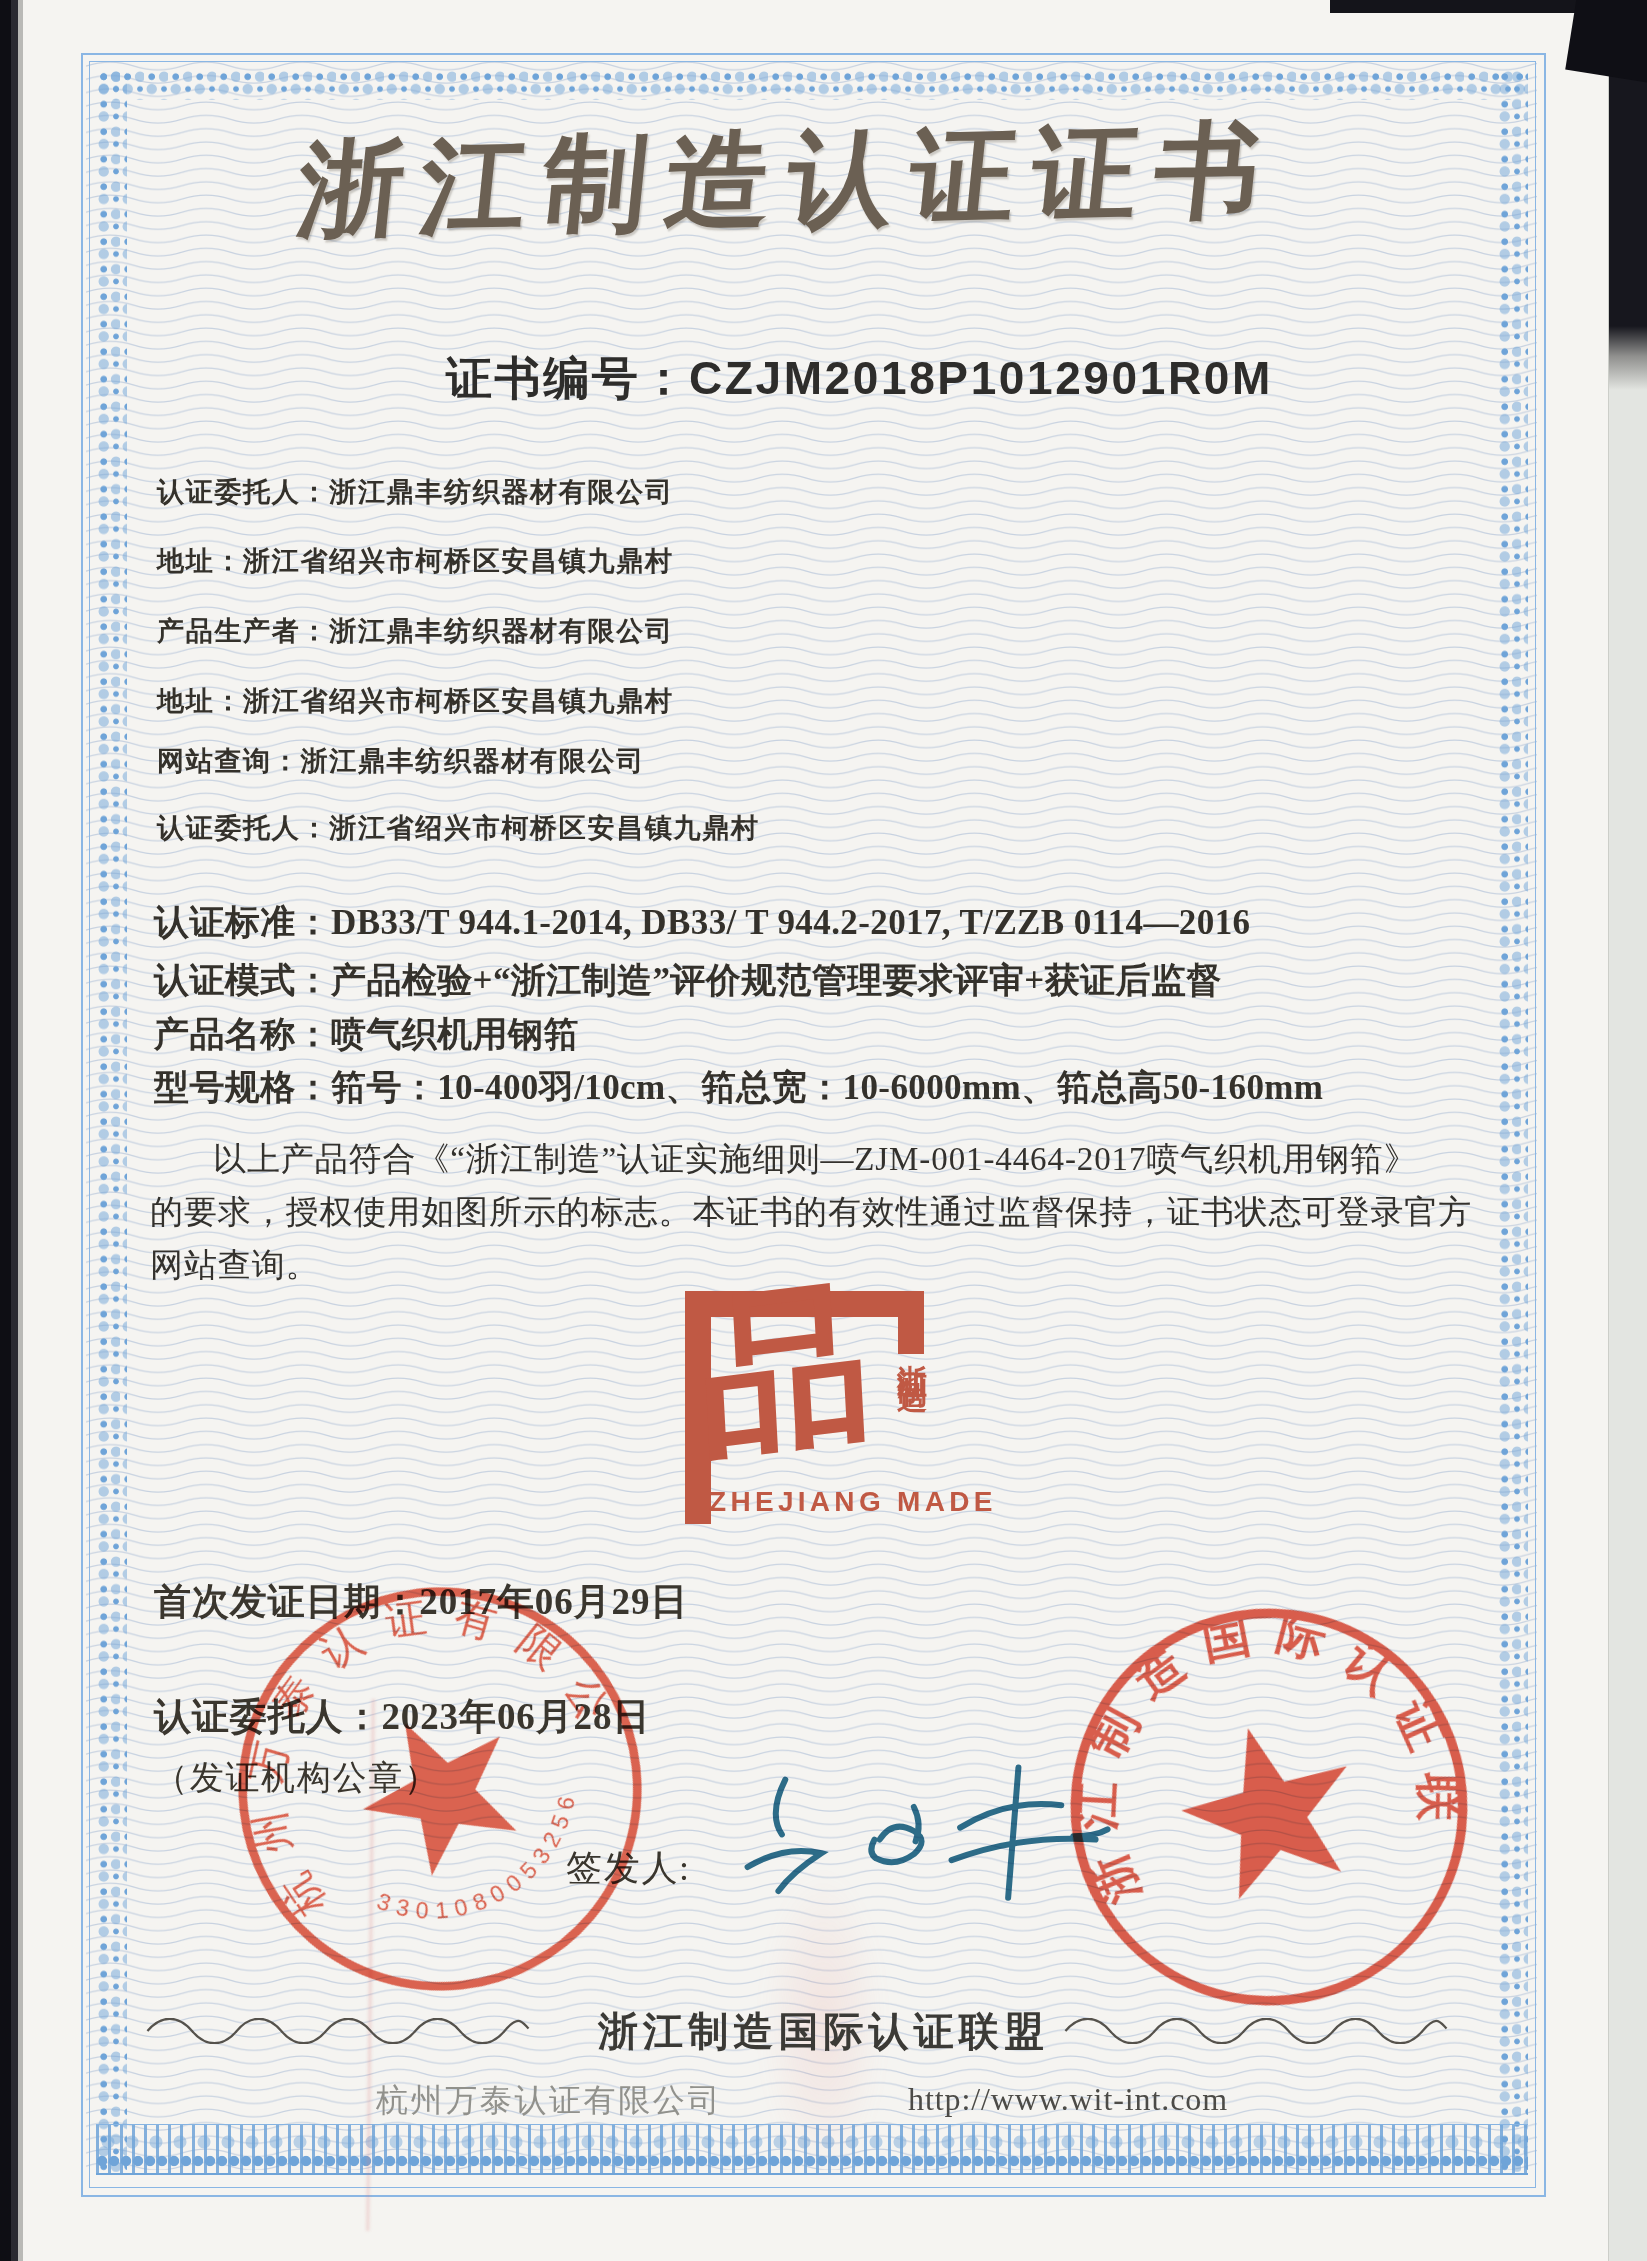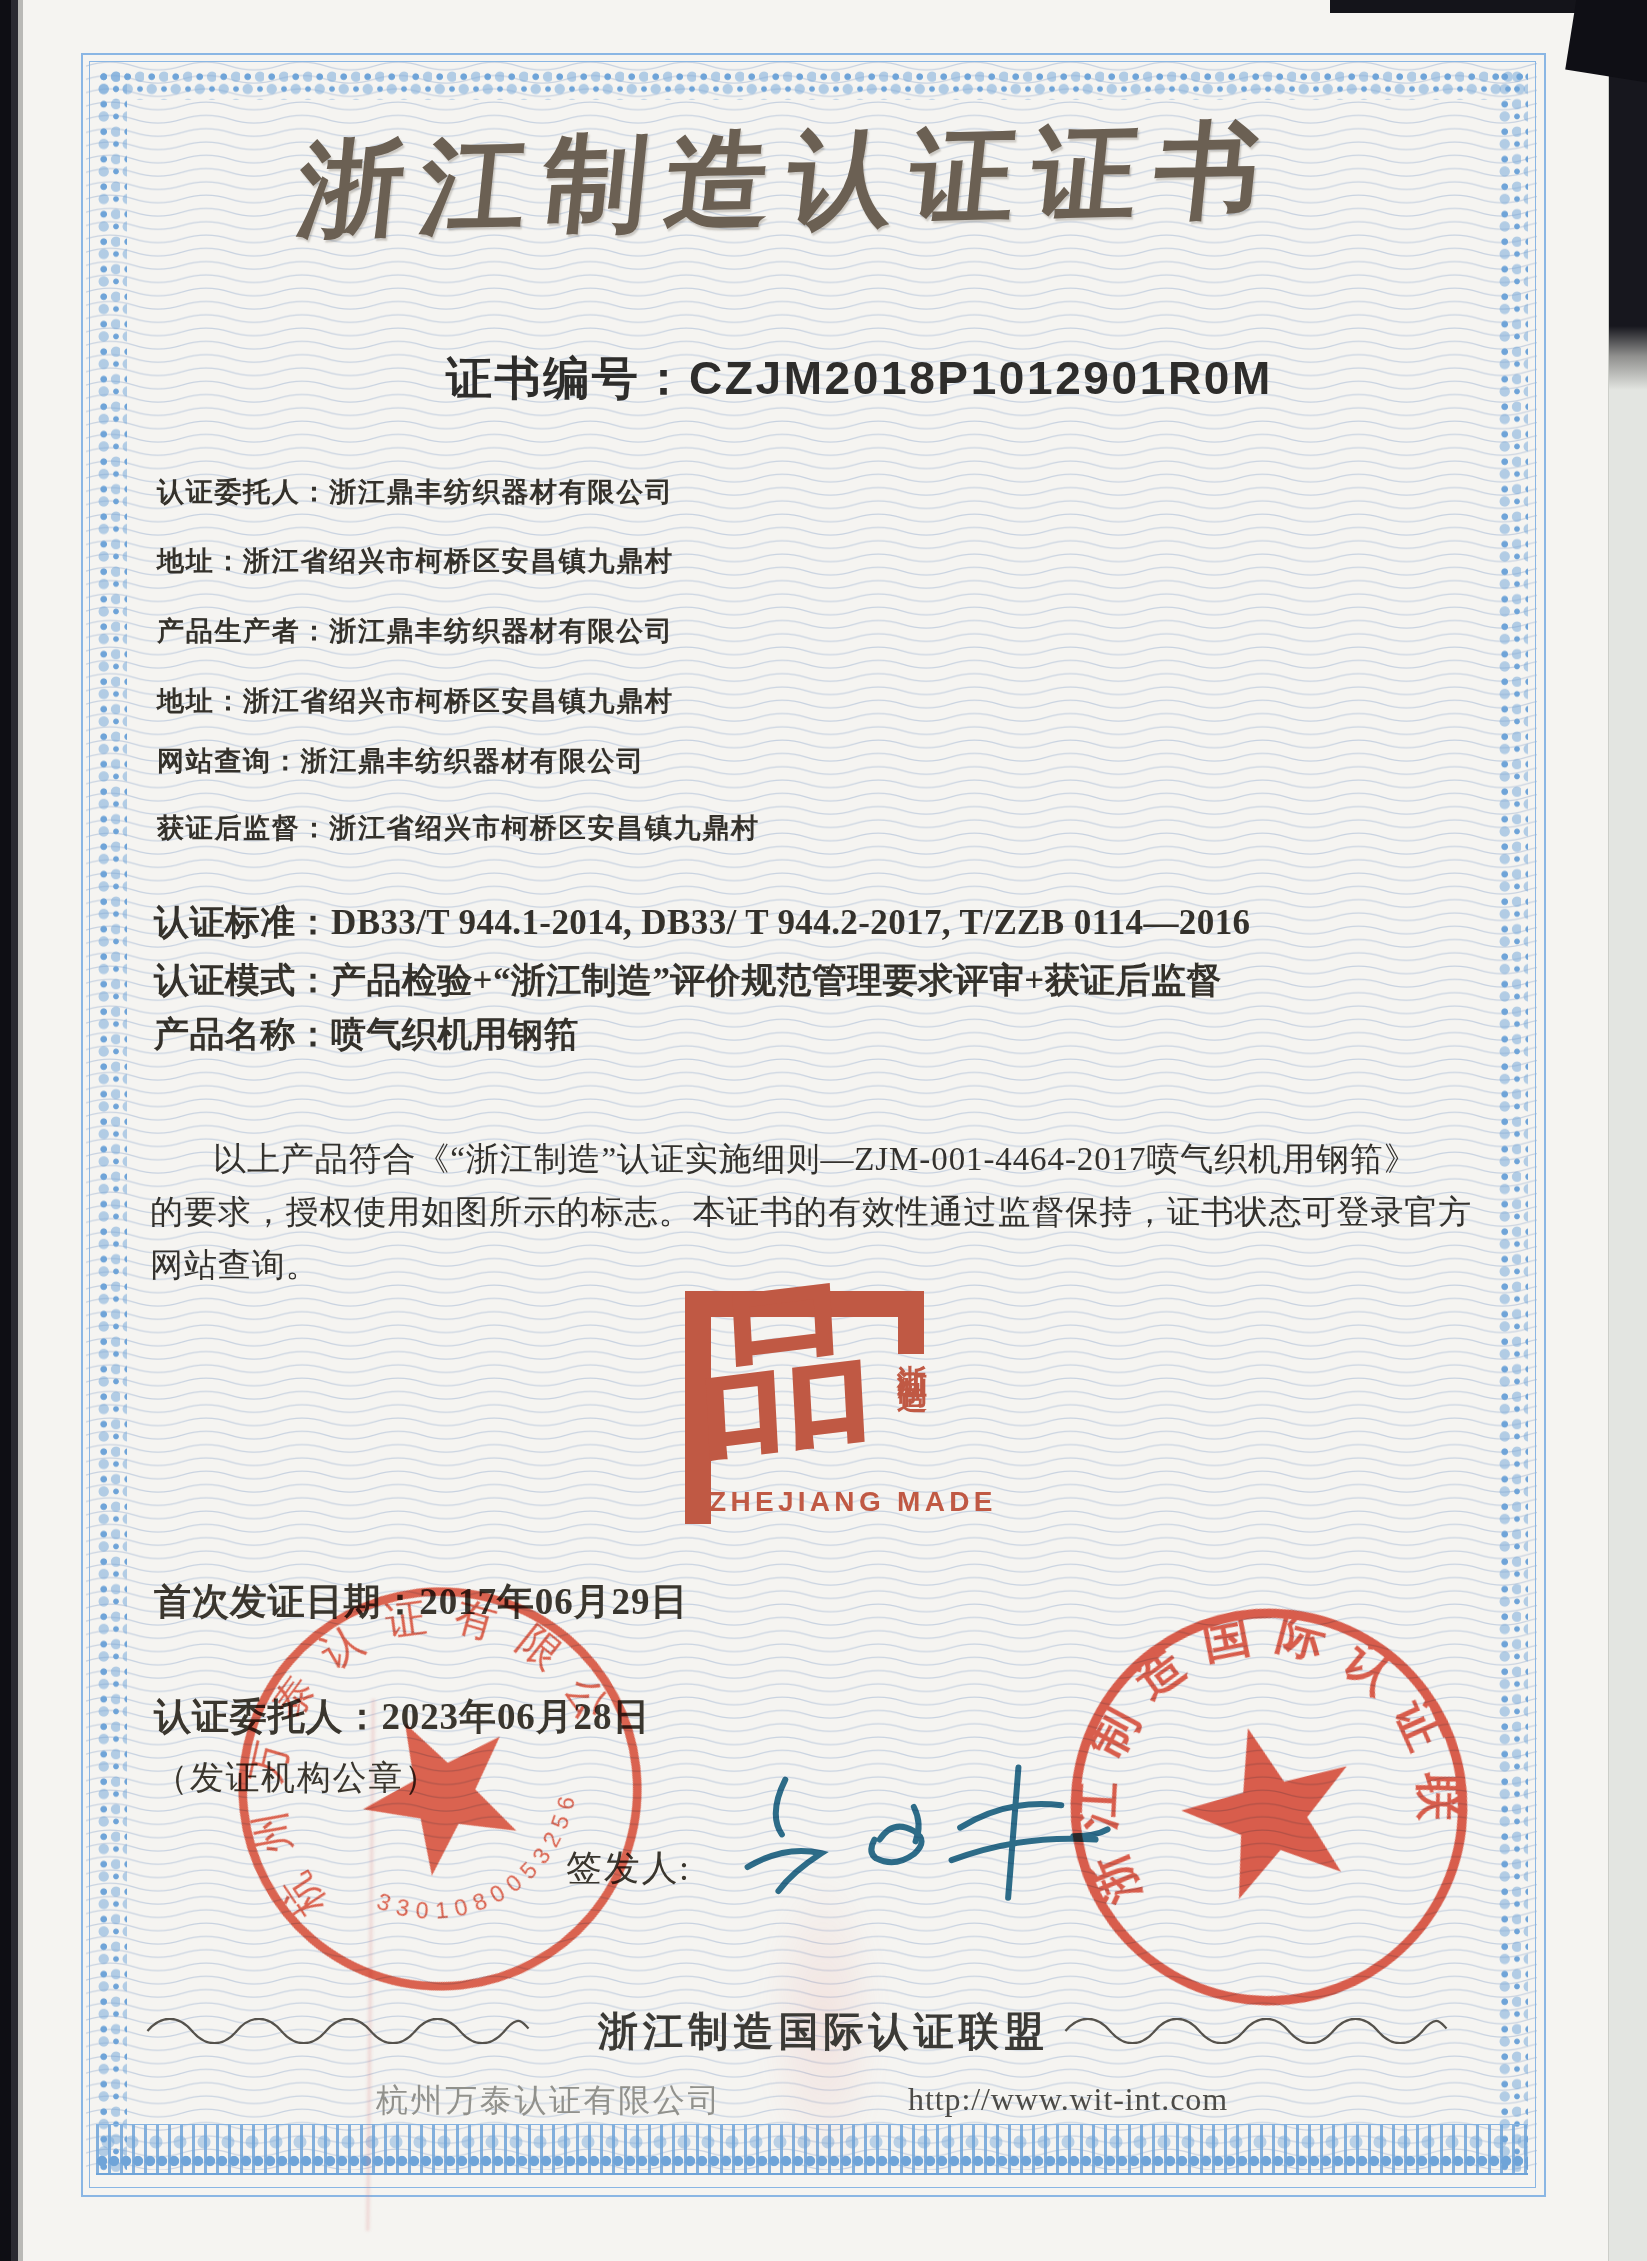--- a/index.html
+++ b/index.html
@@ -100,25 +100,26 @@
 
   <div class="abs title">浙江制造认证证书</div>
 
   <div class="abs certno">证书编号：CZJM2018P1012901R0M</div>
 
   <div class="abs infoline" style="top:474px">认证委托人：浙江鼎丰纺织器材有限公司</div>
   <div class="abs infoline" style="top:543px">地址：浙江省绍兴市柯桥区安昌镇九鼎村</div>
   <div class="abs infoline" style="top:613px">产品生产者：浙江鼎丰纺织器材有限公司</div>
   <div class="abs infoline" style="top:683px">地址：浙江省绍兴市柯桥区安昌镇九鼎村</div>
   <div class="abs infoline" style="top:743px">网站查询：浙江鼎丰纺织器材有限公司</div>
-  <div class="abs infoline" style="top:810px">获证后监督：浙江省绍兴市柯桥区安昌镇九鼎村</div>
+  <div class="abs infoline" style="top:810px">认证委托人：浙江省绍兴市柯桥区安昌镇九鼎村</div>
 
   <div class="abs detline" style="top:899px">认证标准：DB33/T 944.1-2014, DB33/ T 944.2-2017, T/ZZB 0114—2016</div>
   <div class="abs detline" style="top:957px">认证模式：产品检验+“浙江制造”评价规范管理要求评审+获证后监督</div>
   <div class="abs detline" style="top:1011px">产品名称：喷气织机用钢筘</div>
+  <div class="abs detline" style="top:1064px">型号规格：筘号：10-400羽/10cm、筘总宽：10-6000mm、筘总高50-160mm</div>
 
   <div class="abs paraline" style="top:1137px;left:213px">以上产品符合《“浙江制造”认证实施细则—ZJM-001-4464-2017喷气织机用钢筘》</div>
   <div class="abs paraline" style="top:1190px">的要求，授权使用如图所示的标志。本证书的有效性通过监督保持，证书状态可登录官方</div>
   <div class="abs paraline" style="top:1243px">网站查询。</div>
 
   <div class="abs logo">
     <div class="bar" style="left:10.3px;top:8.6px;width:238px;height:26px"></div>
     <div class="bar" style="left:10.3px;top:8.6px;width:26px;height:233px"></div>
     <div class="bar" style="left:223px;top:8.6px;width:26px;height:63px"></div>
     <div class="pin">品</div>

